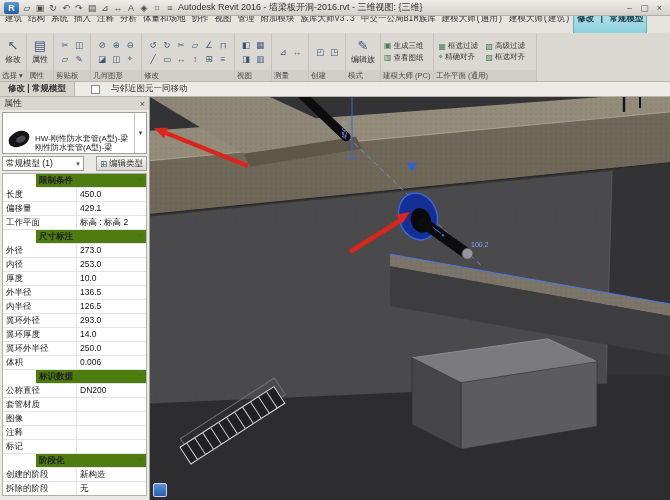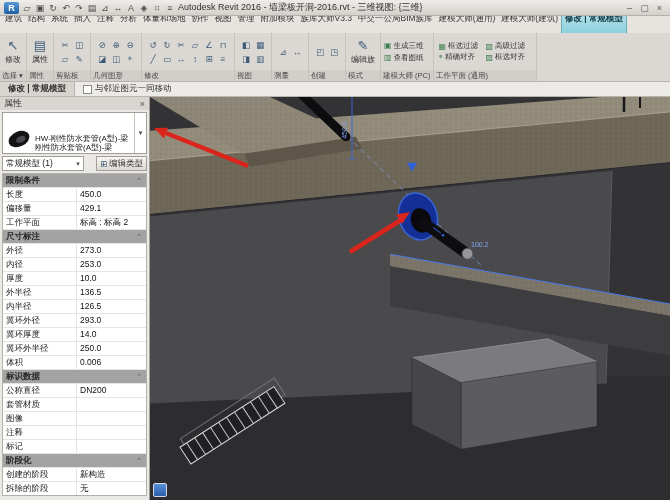--- a/index.html
+++ b/index.html
@@ -10,21 +10,21 @@
   .titlebar{height:16px;background:linear-gradient(#efedea,#d4d0cb);border-bottom:1px solid #b3afa9;display:flex;align-items:center;gap:2px;padding:0 4px;font-size:9px;box-sizing:border-box;flex:0 0 16px;}
   .logo{width:15px;height:12px;background:linear-gradient(#5a9bd8,#1d5da5);color:#fff;font-weight:bold;font-size:9px;display:flex;align-items:center;justify-content:center;border-radius:2px;}
   .qat{display:flex;gap:1px;}
   .qat span{width:12px;text-align:center;color:#4b4b4b;font-size:9px;line-height:12px;}
   .title{flex:1;text-align:left;color:#333;white-space:nowrap;overflow:hidden;font-size:9px;}
   .winbtns{display:flex;gap:2px;}
   .winbtns span{width:13px;text-align:center;color:#555;font-size:9px;}
 
   
   .tabs{height:17px;background:#e7e4e0;display:flex;align-items:flex-end;padding-left:2px;font-size:8.5px;white-space:nowrap;overflow:hidden;flex:0 0 17px;}
-  .tab{padding:8px 3px;color:#333;}
+  .tab{padding:8px 3px;color:#333;font-family:Liberation Mono, monospace;}
   .tab.active{background:linear-gradient(#c3e7ee,#8ed0dd);border:1px solid #6aaebc;border-bottom:none;border-radius:2px 2px 0 0;color:#143c46;font-weight:bold;}
 
   
   .ribbon{height:48px;background:#dbd8d3;border-bottom:1px solid #b8b4ae;display:flex;overflow:hidden;flex:0 0 48px;}
   .panel{display:flex;flex-direction:column;border-right:1px solid #c6c2bc;}
   .pbody{flex:1;display:flex;align-items:center;justify-content:center;gap:1px;padding:1px 3px;}
   .pbody.grid{flex-wrap:wrap;align-content:center;}
   .w30{width:30px;}.w44{width:44px;}.w86{width:86px;}
   .plabel{height:11px;font-size:7.5px;color:#4a4a4a;text-align:left;background:#d2cec9;line-height:11px;overflow:hidden;white-space:nowrap;padding:0 2px;}
   .rbtn{cursor:default;}
@@ -32,21 +32,21 @@
   .rbtn.big .g{font-size:13px;line-height:14px;color:#3c5a78;}
   .rbtn.sm{width:13px;height:13px;display:flex;align-items:center;justify-content:center;font-size:8.5px;color:#3c5a78;}
   .minicol{display:flex;flex-direction:column;justify-content:center;gap:2px;}
   .minigrid{display:flex;flex-wrap:wrap;width:96px;align-content:center;}
   .rbtn.mini{display:flex;align-items:center;gap:2px;font-size:7.5px;color:#333;width:46px;overflow:hidden;white-space:nowrap;}
   .rbtn.mini .g{font-size:8px;color:#3f7d4f;}
 
   
   .optionsbar{height:14px;background:#eceae6;border-bottom:1px solid #b8b4ae;display:flex;align-items:center;font-size:8.5px;flex:0 0 14px;}
   .modelabel{background:#d8d4cf;border-right:1px solid #b8b4ae;padding:0 8px;height:100%;display:flex;align-items:center;font-weight:bold;color:#333;white-space:nowrap;}
-  .cbwrap{display:flex;align-items:center;gap:3px;padding-left:8px;color:#333;}
+  .cbwrap{display:flex;align-items:center;gap:11px;padding-left:8px;color:#333;margin-left:8px;}
   .cb{width:7px;height:7px;background:#fff;border:1px solid #8a8a8a;display:inline-block;}
 
   
   .main{flex:1;display:flex;min-height:0;}
 
   
   .props{width:150px;flex:0 0 150px;background:#ebe9e5;border-right:1px solid #a29e98;display:flex;flex-direction:column;box-sizing:border-box;font-size:8.5px;}
   .phead{height:13px;background:#d9d6d1;display:flex;align-items:center;justify-content:space-between;padding:0 4px;color:#333;font-size:9px;flex:0 0 13px;}
   .pclose{color:#555;}
   .typebox{height:40px;background:#fff;border:1px solid #a29e98;margin:2px 2px 1px 2px;display:flex;align-items:flex-end;flex:0 0 40px;}
@@ -56,21 +56,21 @@
   .instrow{display:flex;gap:12px;margin:1px 2px;height:15px;flex:0 0 15px;}
   .combo{flex:1;background:#fff;border:1px solid #a29e98;display:flex;align-items:center;justify-content:space-between;padding:0 3px;color:#222;}
   .combo .dd{font-size:7px;color:#555;}
   .etbtn{border:1px solid #a29e98;background:linear-gradient(#f7f5f2,#dcd8d3);display:flex;align-items:center;gap:2px;padding:0 3px;color:#333;}
   .etbtn .g{color:#3c5a78;}
   .pgrid{margin:1px 2px;border:1px solid #b3afa9;background:#fff;overflow:hidden;}
   .prow{display:flex;height:13px;line-height:13px;border-bottom:1px solid #e6e4e0;}
   .prow:last-child{border-bottom:none;}
   .plab{width:70px;padding-left:3px;border-right:1px solid #e6e4e0;color:#222;overflow:hidden;white-space:nowrap;}
   .pval{flex:1;padding-left:3px;color:#111;overflow:hidden;white-space:nowrap;}
-  .prow.section{background:#a3a3a3;font-weight:bold;color:#3a3a3a;}
+  .prow.section{background:#4d7c0f;font-weight:bold;color:#3a3a3a;margin-left:33px;}
   .prow.section .plab{width:auto;flex:1;border-right:none;}
   .prow.section::after{content:"⌃";font-size:7px;color:#555;padding-right:4px;font-weight:normal;}
   .pfiller{flex:1;background:#ebe9e5;}
 
   
   .viewport{flex:1;position:relative;background:#333336;min-width:0;}
   .scene{position:absolute;inset:0;width:100%;height:100%;}
   .viewbar{position:absolute;left:3px;bottom:3px;display:flex;gap:2px;}
   .vicon{width:12px;height:12px;background:linear-gradient(#5b8fd6,#2b5fae);border:1px solid #cfd9ea;border-radius:2px;}
 

